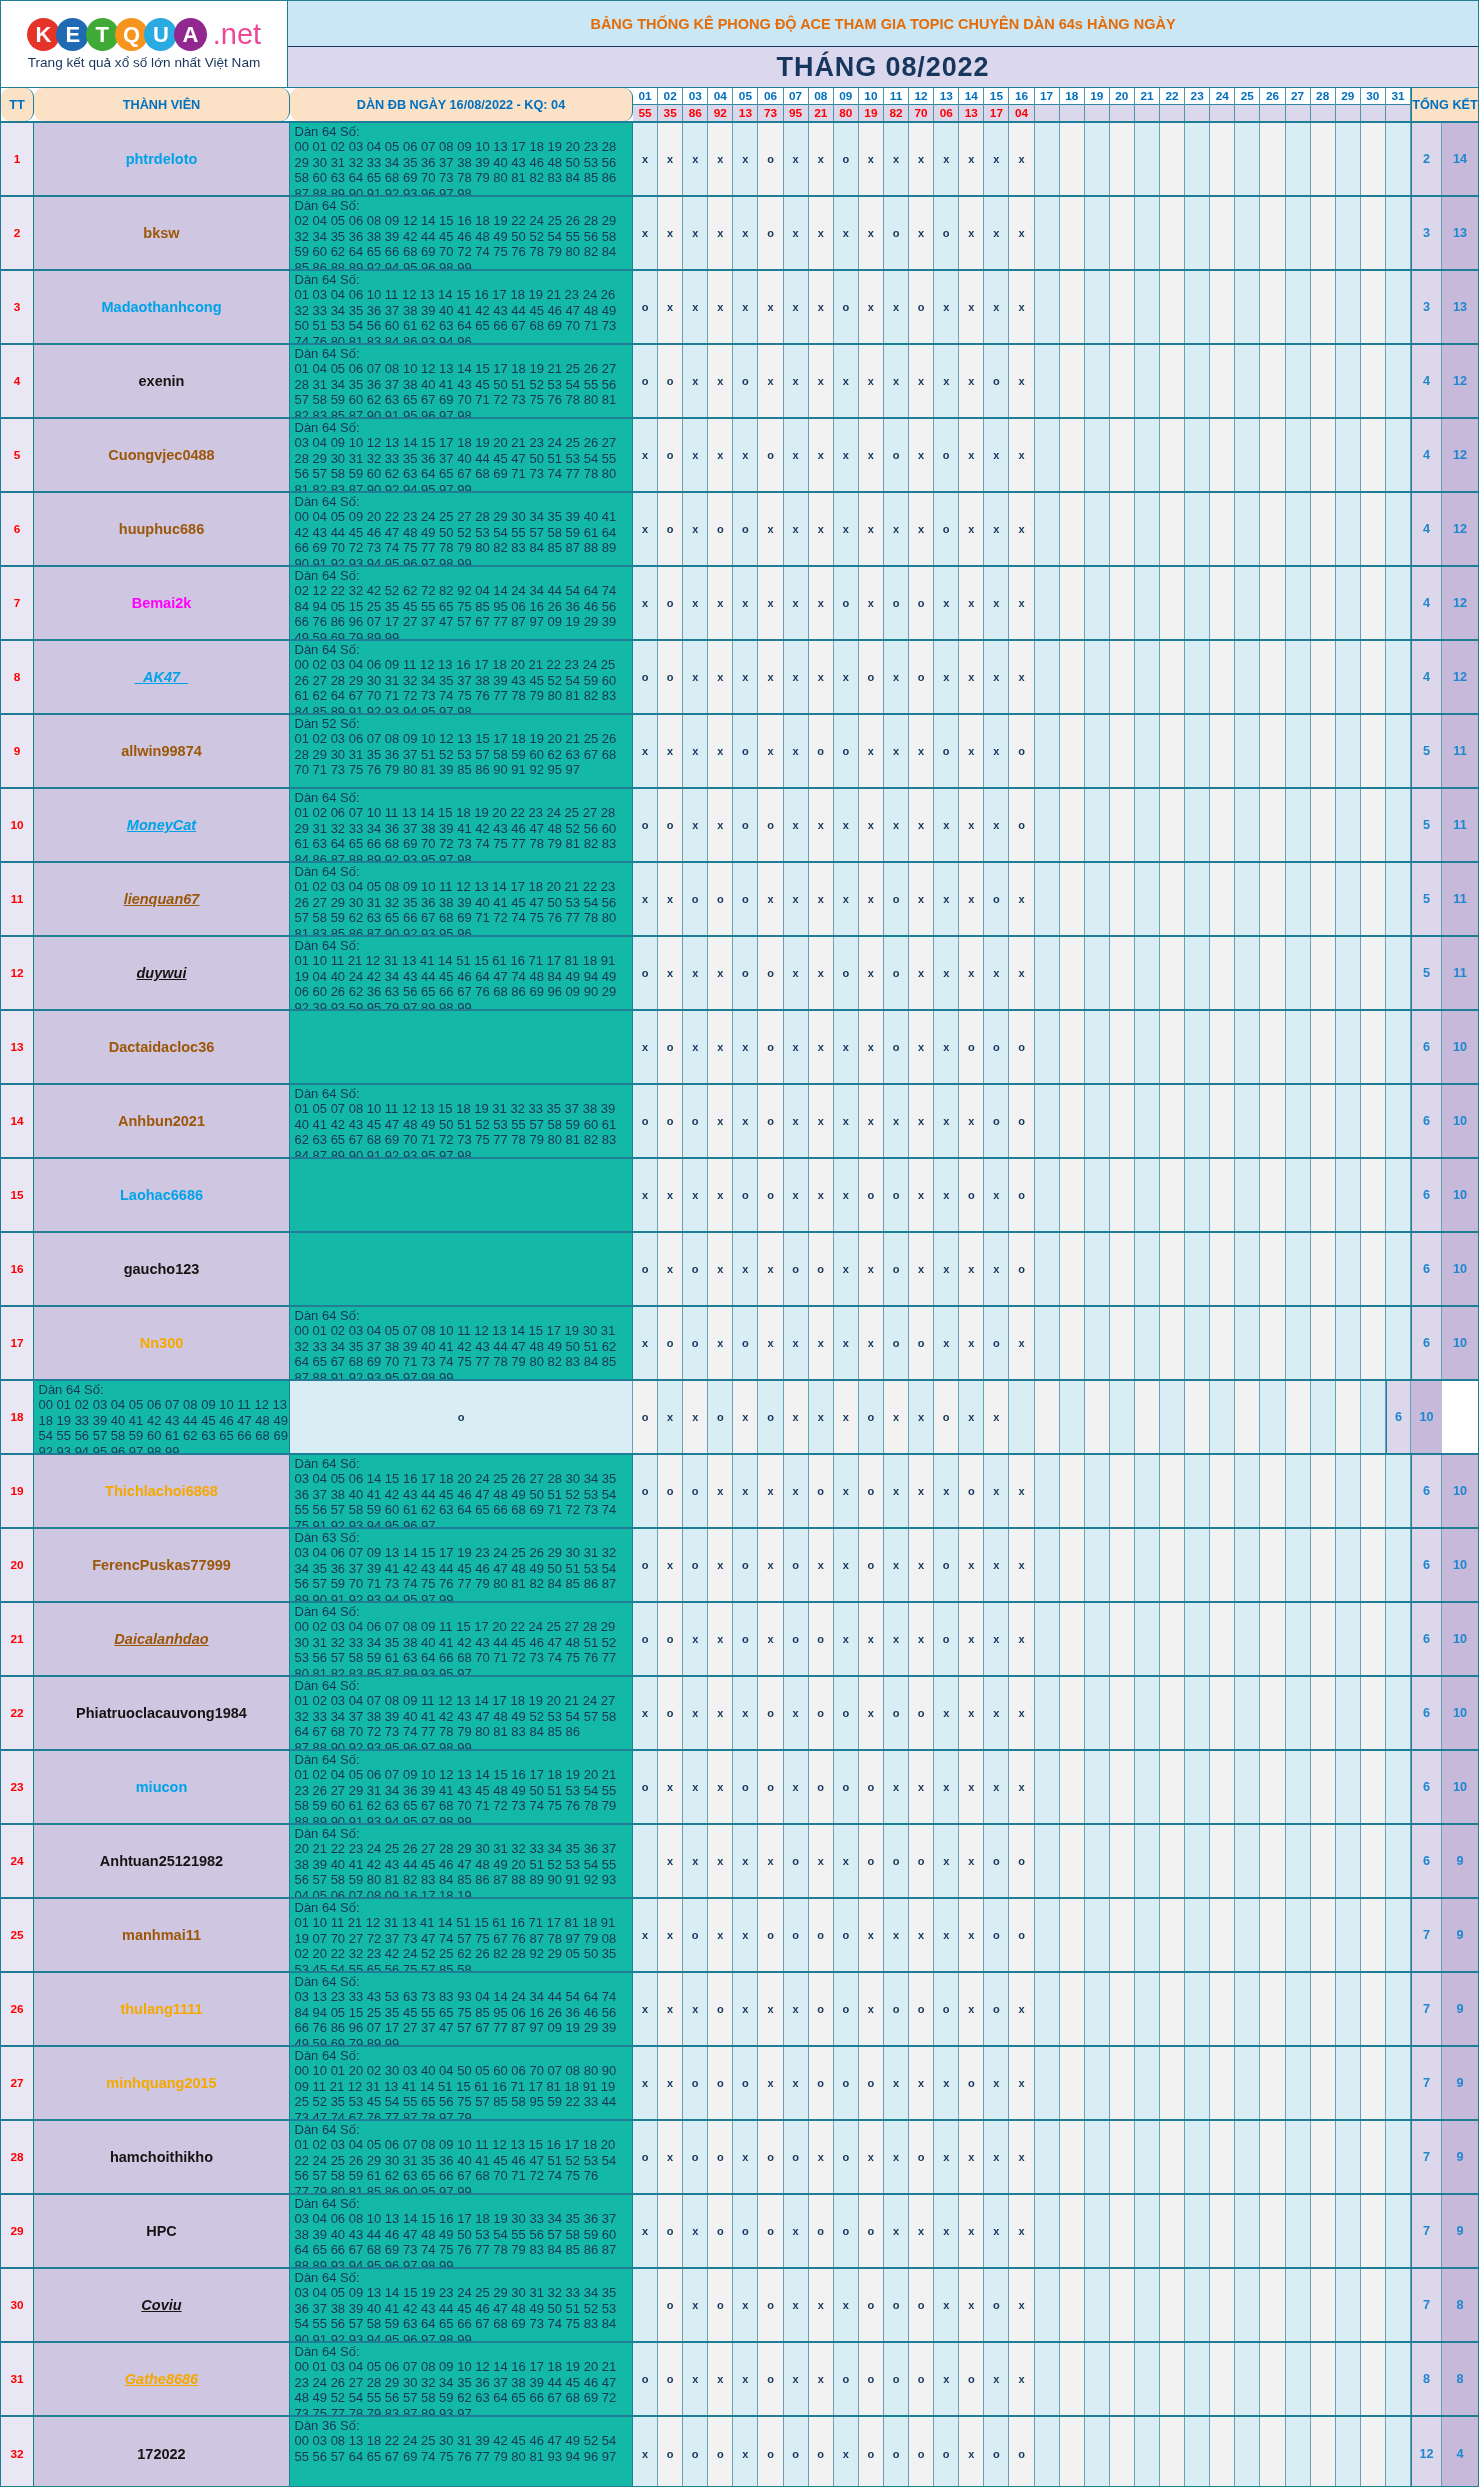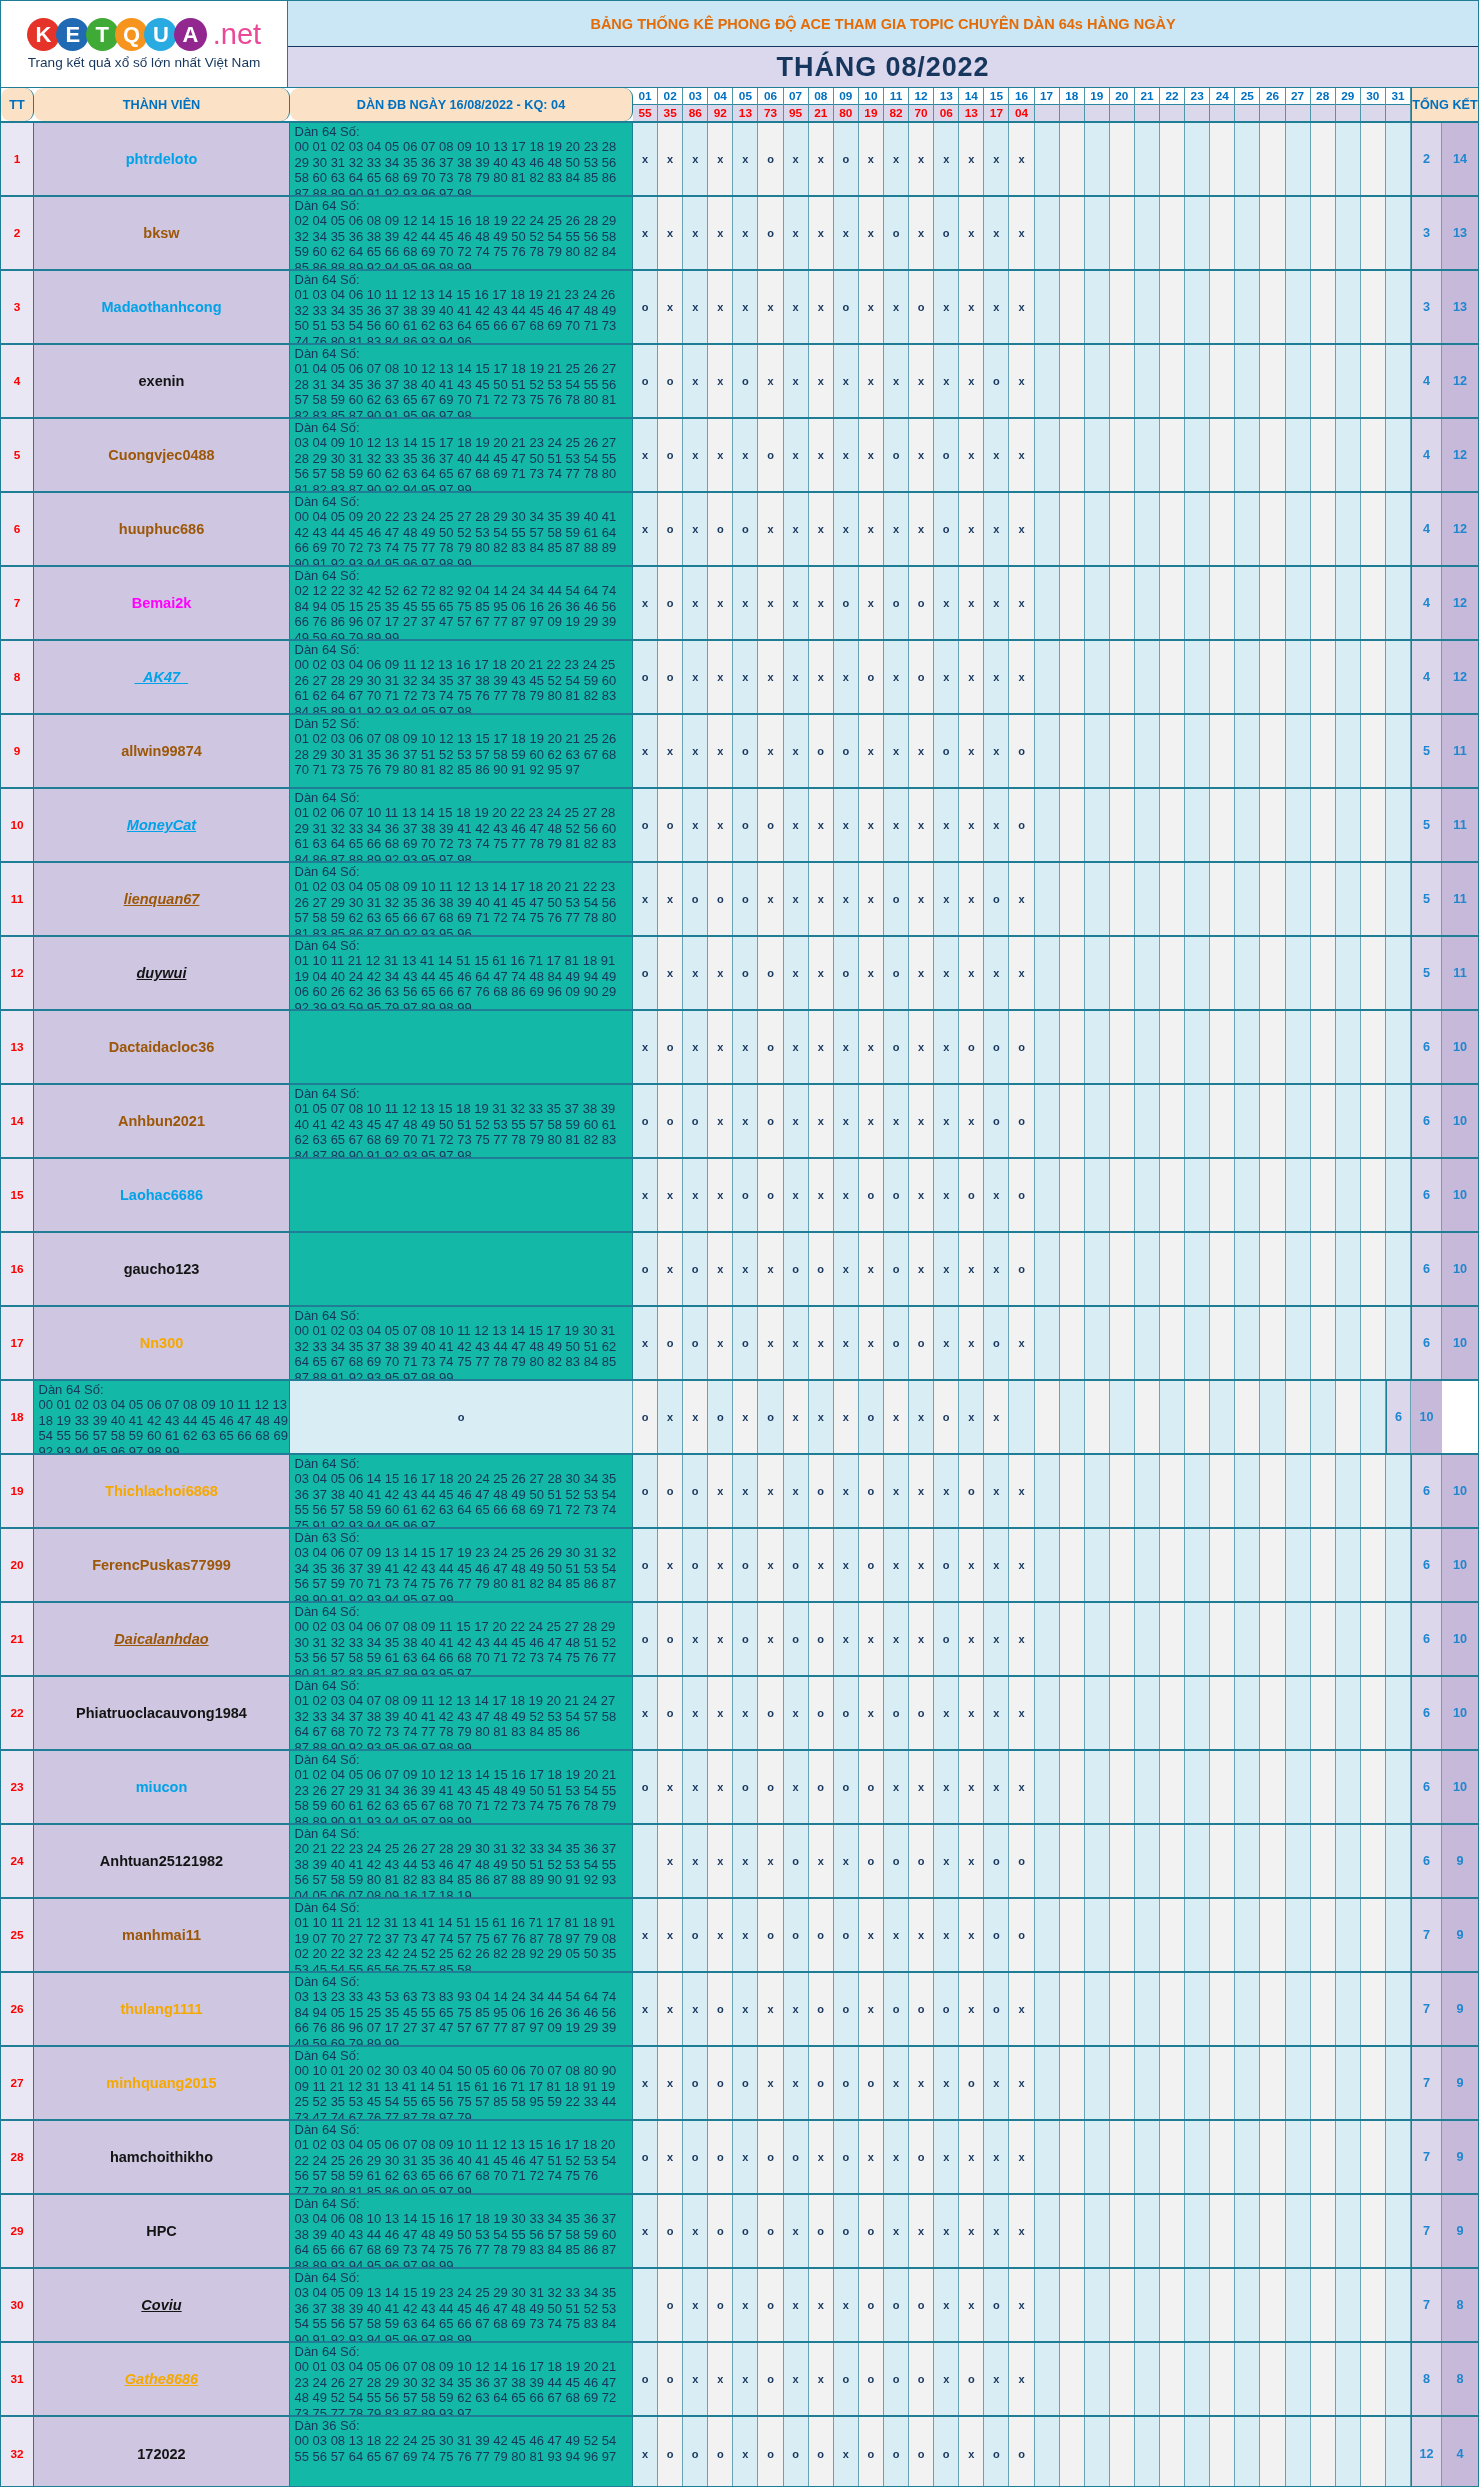--- a/index.html
+++ b/index.html
@@ -586,21 +586,21 @@
       </div>
       <div class="row gridrow">
         <div class="c-tt">9</div>
         <div class="c-member">
           <div class="m-brown">allwin99874</div>
         </div>
         <div class="c-dan">
           <div>Dàn 52 Số:</div>
           <div>01 02 03 06 07 08 09 10 12 13 15 17 18 19 20 21 25 26</div>
           <div>28 29 30 31 35 36 37 51 52 53 57 58 59 60 62 63 67 68</div>
-          <div>70 71 73 75 76 79 80 81 82 85 86 90 91 92 95 97</div>
+          <div>70 71 73 75 76 79 80 81 39 85 86 90 91 92 95 97</div>
         </div>
         <div class="c-day even">x</div>
         <div class="c-day odd">x</div>
         <div class="c-day even">x</div>
         <div class="c-day odd">x</div>
         <div class="c-day even">o</div>
         <div class="c-day odd">x</div>
         <div class="c-day even">x</div>
         <div class="c-day odd">o</div>
         <div class="c-day even">o</div>
@@ -1253,21 +1253,21 @@
         <div class="c-s2">10</div>
       </div>
       <div class="row gridrow">
         <div class="c-tt">24</div>
         <div class="c-member">
           <div class="m-black">Anhtuan25121982</div>
         </div>
         <div class="c-dan">
           <div>Dàn 64 Số:</div>
           <div>20 21 22 23 24 25 26 27 28 29 30 31 32 33 34 35 36 37</div>
-          <div>38 39 40 41 42 43 44 53 46 47 48 49 50 51 52 53 54 55</div>
+          <div>38 39 40 41 42 43 44 45 46 47 48 49 20 51 52 53 54 55</div>
           <div>56 57 58 59 80 81 82 83 84 85 86 87 88 89 90 91 92 93</div>
           <div>04 05 06 07 08 09 16 17 18 19</div>
         </div>
         <div class="c-day even"></div>
         <div class="c-day odd">x</div>
         <div class="c-day even">x</div>
         <div class="c-day odd">x</div>
         <div class="c-day even">x</div>
         <div class="c-day odd">x</div>
         <div class="c-day even">o</div>

